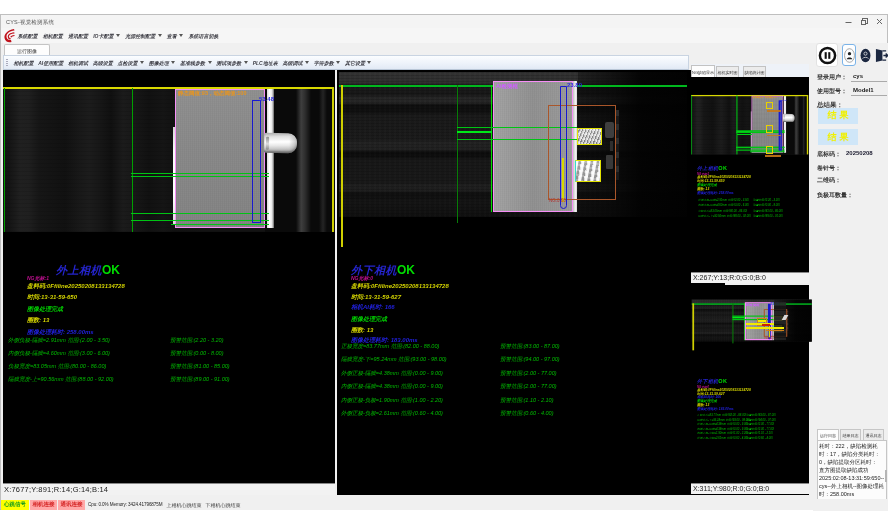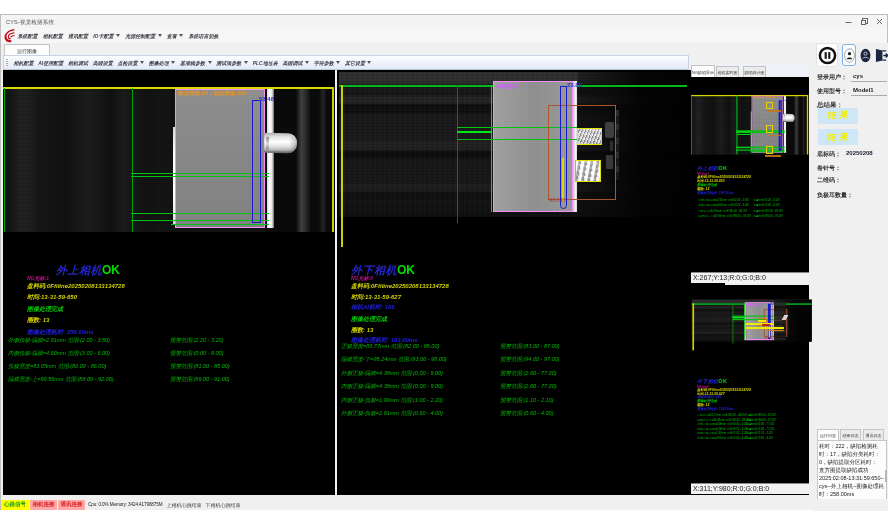--- a/index.html
+++ b/index.html
@@ -504,20 +504,21 @@
       <div class="ib-line ib-blue   ib-l5">图像处理耗时: 258.00ms</div>
       <div class="ib-row rowL row0">外侧负极-隔膜=2.91mm 范围:(2.00 - 3.50)</div>
       <div class="ib-row rowR row0">预警范围:(2.20 - 3.20)</div>
       <div class="ib-row rowL row1">内侧负极-隔膜=4.60mm 范围:(3.00 - 6.00)</div>
       <div class="ib-row rowR row1">预警范围:(0.00 - 8.00)</div>
       <div class="ib-row rowL row2">负极宽度=83.05mm 范围:(80.00 - 86.00)</div>
       <div class="ib-row rowR row2">预警范围:(81.00 - 85.00)</div>
       <div class="ib-row rowL row3">隔膜宽度-上=90.56mm 范围:(88.00 - 92.00)</div>
       <div class="ib-row rowR row3">预警范围:(89.00 - 91.00)</div>
     </div>
+    <div class="panel-status">X:7677;Y:891;R:14;G:14;B:14</div>
   </div>
 
   <div class="panel" id="panel-mid">
     <div class="cam-mid" id="cam-mid">
       <div class="cm-rails"></div>
       <div class="cm-dim-right"></div>
       <div class="cm-blob1"></div>
       <div class="cm-blob2"></div>
       <div class="cm-gline-top"></div>
       <div class="cm-yvert"></div>

